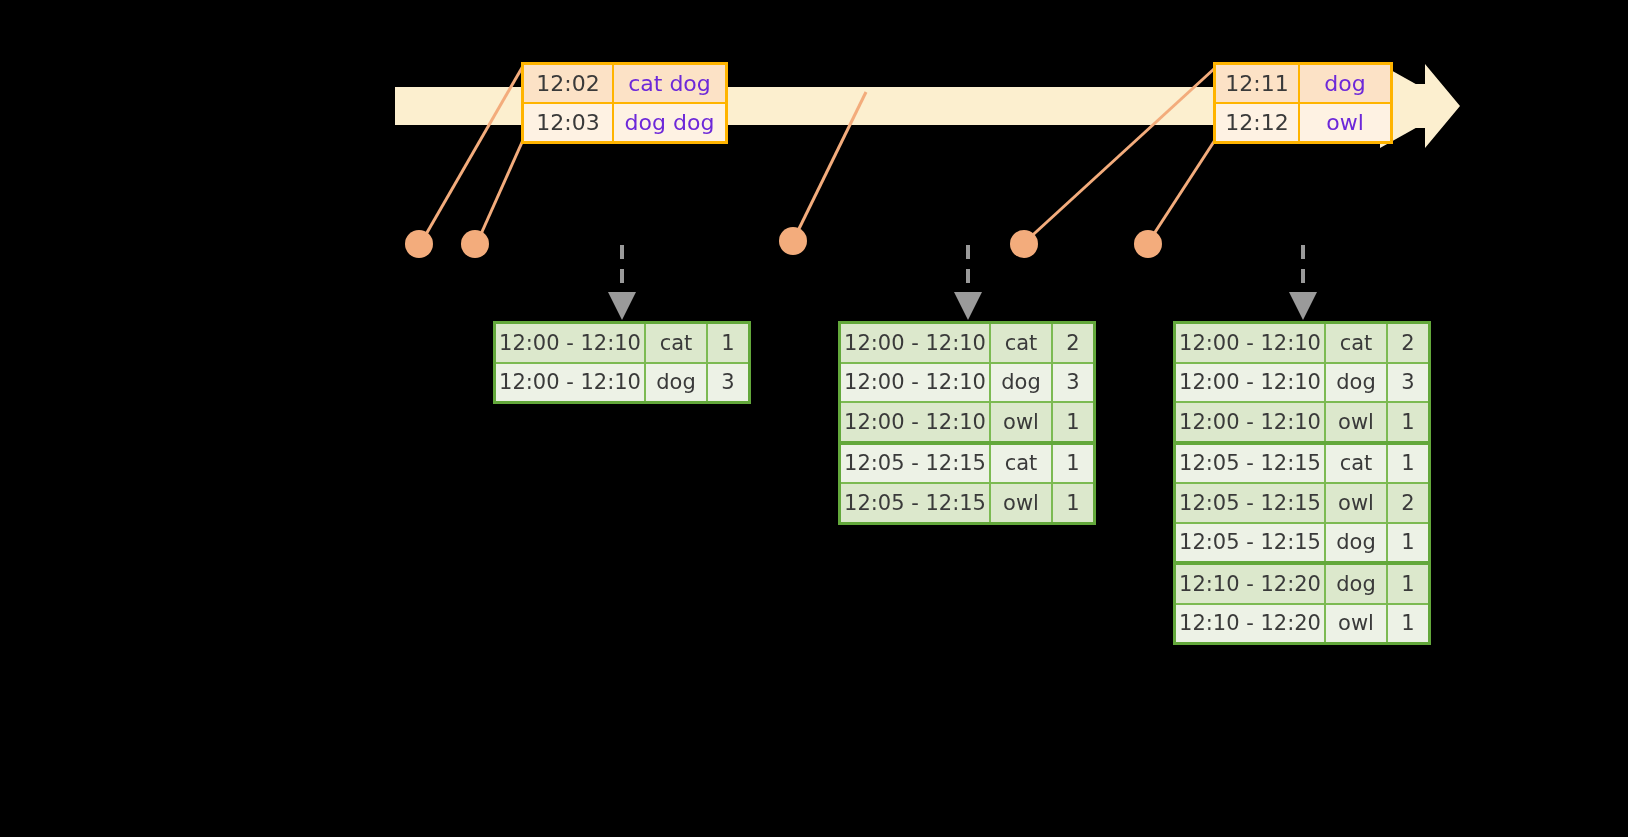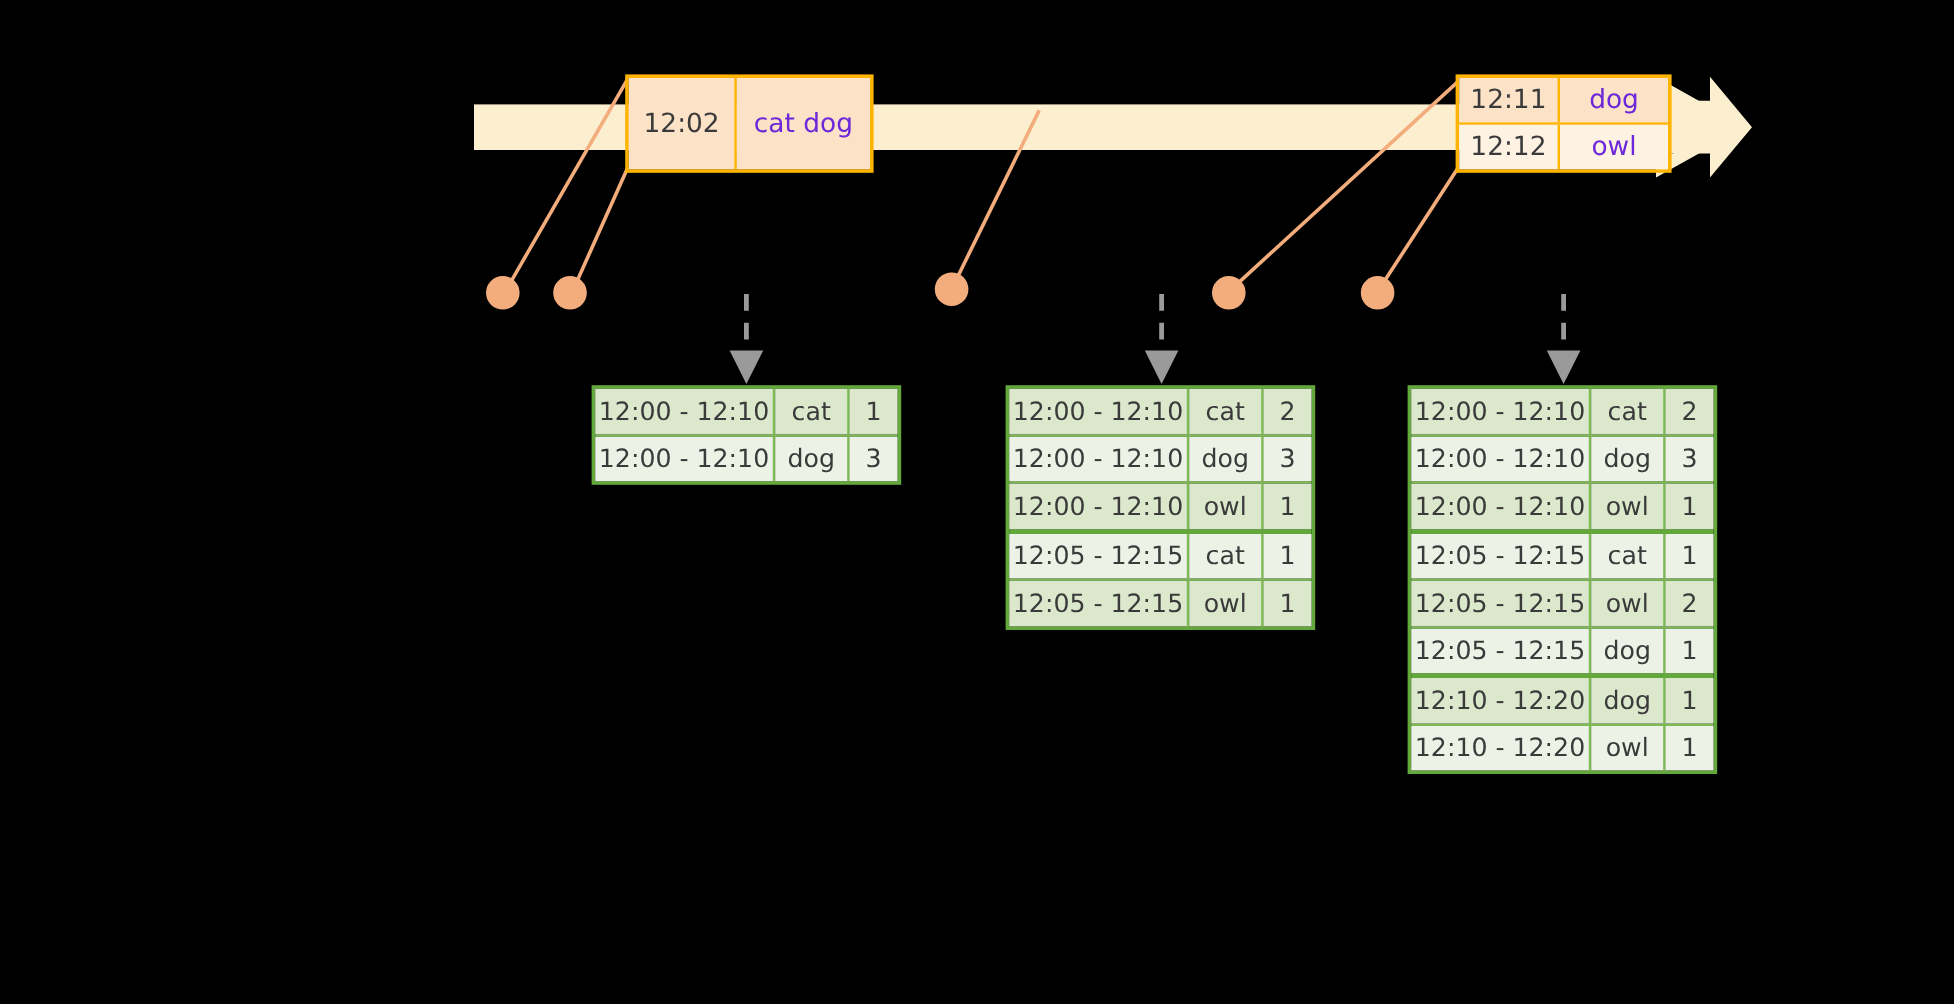--- a/index.html
+++ b/index.html
@@ -69,20 +69,24 @@
       <polygon points="608,292 636,292 622,320"></polygon>
       <polygon points="954,292 982,292 968,320"></polygon>
       <polygon points="1289,292 1317,292 1303,320"></polygon>
     </g>
   </svg>
 
   <div class="evt" style="left:521px;top:62px;width:207px;height:82px;">
     <div class="row tone-a">
       <div class="c-time" style="width:88px">12:02</div>
       <div class="c-word" style="flex:1">cat dog</div>
+    </div>
+    <div class="row tone-b">
+      <div class="c-time" style="width:88px">12:03</div>
+      <div class="c-word" style="flex:1">dog dog</div>
     </div>
   </div>
 
 
   <div class="evt" style="left:1213px;top:62px;width:180px;height:82px;">
     <div class="row tone-a">
       <div class="c-time" style="width:82px">12:11</div>
       <div class="c-word" style="flex:1">dog</div>
     </div>
     <div class="row tone-b">

